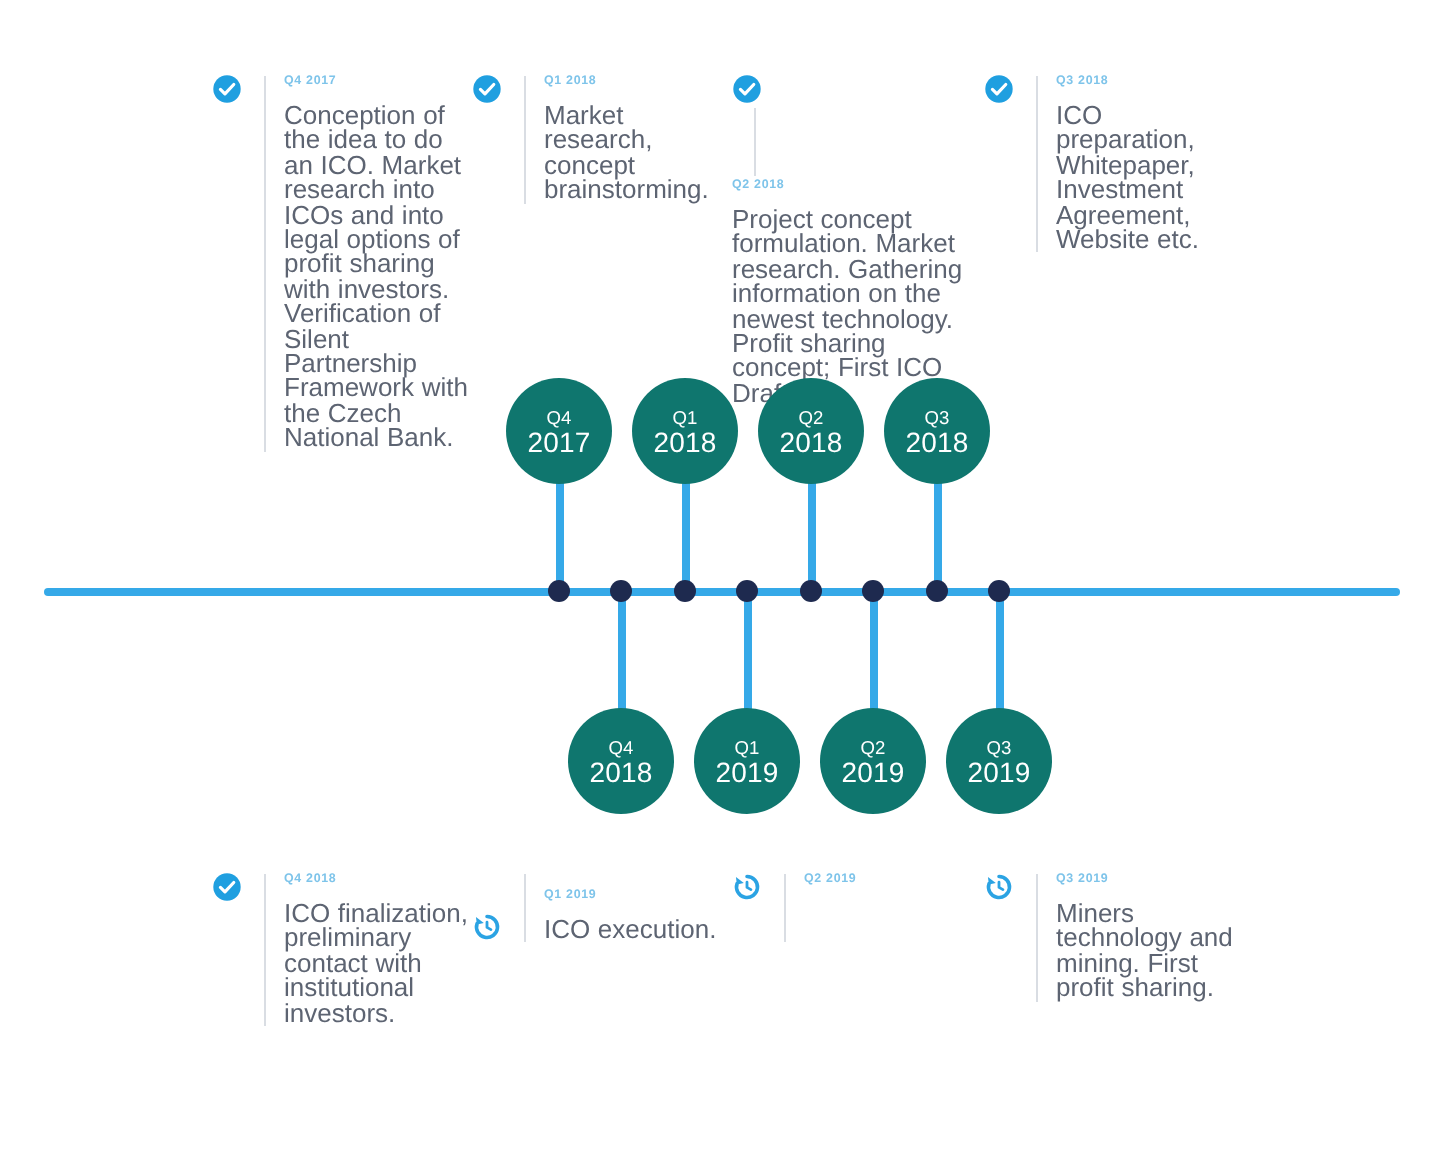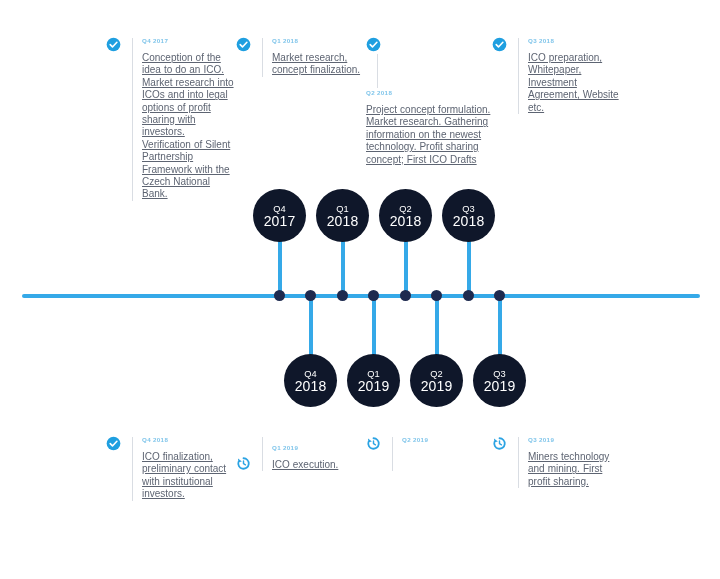--- a/index.html
+++ b/index.html
@@ -65,26 +65,25 @@
     font-size: 6.2px;
     font-weight: bold;
     letter-spacing: 0.35px;
     color: #7ec4ea;
     line-height: 9px;
     margin: 0 0 7px 0;
     white-space: nowrap;
   }
 
   .note-text {
-    font-size: 10px;
+    font-size: 13px;
     line-height: 12.4px;
     color: #5d6472;
     margin: 0;
     word-spacing: 0.2px;
-    text-decoration: underline;
   }
 
   
   .axis-line {
     position: absolute;
     left: 22px;
     top: 294px;
     width: 678px;
     height: 4px;
     background: #35a9e8;
@@ -110,21 +109,21 @@
   }
   .stem.up   { top: 232px; height: 62px; }
   .stem.down { top: 298px; height: 62px; }
 
   
   .bubble {
     position: absolute;
     width: 53px;
     height: 53px;
     border-radius: 50%;
-    background: #0f172a;
+    background: #0f766e;
     color: #ffffff;
     display: flex;
     flex-direction: column;
     align-items: center;
     justify-content: center;
     z-index: 5;
     box-sizing: border-box;
   }
   .bubble.up   { top: 189px; }
   .bubble.down { top: 354px; }
@@ -166,21 +165,21 @@
     <div class="note" style="left:236px;">
       <span class="note-icon">
         <svg viewBox="0 0 16 16">
             <circle cx="8" cy="8" r="7.3" fill="#1f9fe0"></circle>
             <path d="M4.5 8.2 L6.9 10.6 L11.6 5.6" fill="none" stroke="#ffffff" stroke-width="1.7" stroke-linecap="round" stroke-linejoin="round"></path>
           </svg>
       </span>
       <span class="note-divider"></span>
       <div class="note-body">
         <p class="note-quarter">Q1 2018</p>
-        <p class="note-text">Market research, concept finalization.</p>
+        <p class="note-text">Market research, concept brainstorming.</p>
       </div>
     </div>
 
     <div class="note" style="left:366px;flex-direction:column;">
       <span class="note-icon">
         <svg viewBox="0 0 16 16">
             <circle cx="8" cy="8" r="7.3" fill="#1f9fe0"></circle>
             <path d="M4.5 8.2 L6.9 10.6 L11.6 5.6" fill="none" stroke="#ffffff" stroke-width="1.7" stroke-linecap="round" stroke-linejoin="round"></path>
           </svg>
       </span>

